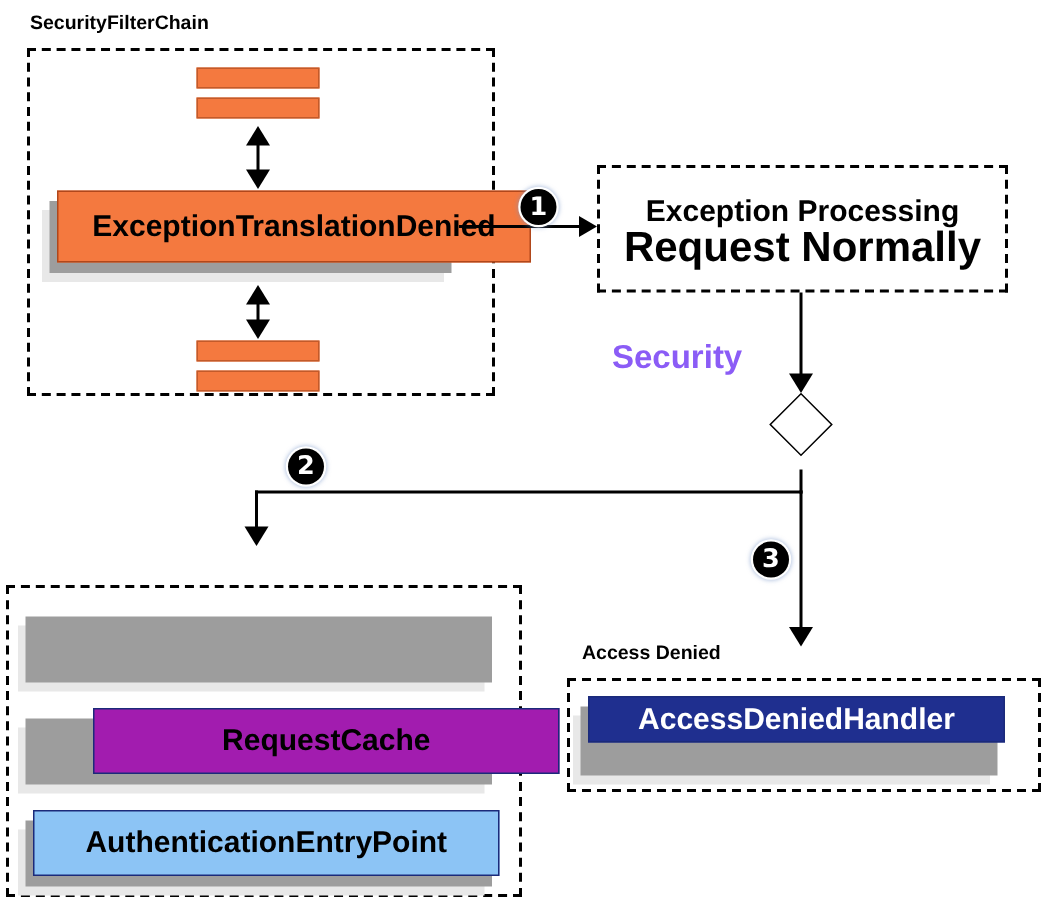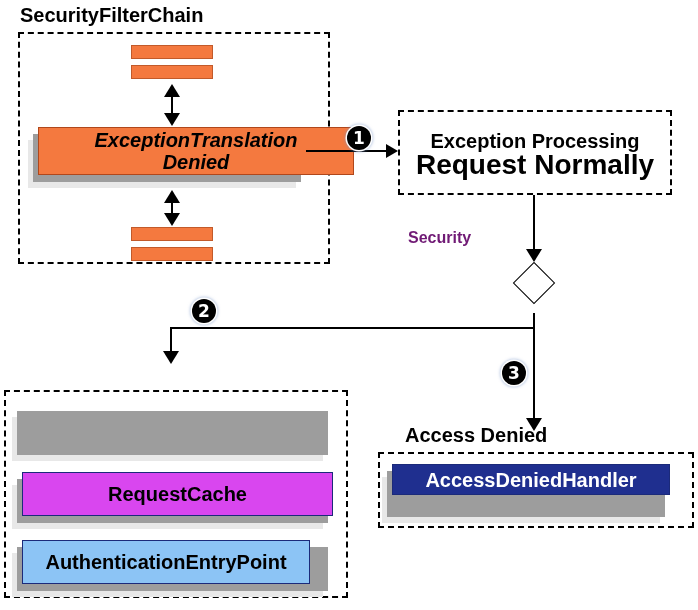--- a/index.html
+++ b/index.html
@@ -17,21 +17,21 @@
     height: 610px;
     background: #ffffff;
     overflow: hidden;
   }
 
   
   .abs { position: absolute; box-sizing: border-box; }
 
   
   .group-title {
-    font-size: 20px;
+    font-size: 13px;
     font-weight: bold;
     color: #000000;
     white-space: nowrap;
     line-height: 22px;
   }
 
   
   .dashed-box {
     border: 2px dashed #000000;
     background: transparent;
@@ -45,21 +45,21 @@
     justify-content: center;
     text-align: center;
     font-size: 20px;
     font-weight: bold;
     line-height: 22px;
     color: #000000;
     z-index: 3;
   }
   .comp.orange { background: #F4793F; border-color: #b0471b; }
   .comp.blue   { background: #8CC4F5; }
-  .comp.gray   { background: #d946ef; }
+  .comp.gray   { background: #a21caf; margin-left: 40px; }
   .comp.navy   { background: #1F2F8F; color: #ffffff; }
 
   .shadow-dark  { background: #9d9d9d; z-index: 2; }
   .shadow-light { background: #e8e8e8; z-index: 1; }
 
   
   .slat {
     background: #F4793F;
     border: 1px solid #c25a2a;
     z-index: 3;
@@ -113,23 +113,23 @@
     align-items: center;
     justify-content: center;
     line-height: 1;
     box-shadow: 0 0 0 1.5px #ffffff, 0 0 3px 2px rgba(120,150,200,0.55);
     z-index: 6;
     font-family: "DejaVu Sans", sans-serif;
   }
 
   
   .edge-label {
-    font-size: 16px;
-    font-weight: bold;
-    color: #701a75;
+    font-size: 22px;
+    font-weight: bold;
+    color: #8b5cf6;
     line-height: 21px;
     text-align: left;
     white-space: pre-line;
     z-index: 6;
   }
 </style>
 </head>
 <body>
 
 <div id="canvas">
@@ -140,21 +140,21 @@
 
   <div class="abs slat" style="left:131px; top:45px; width:82px; height:14px;"></div>
   <div class="abs slat" style="left:131px; top:65px; width:82px; height:14px;"></div>
 
   <div class="abs arrow-up" style="left:164px; top:84px;"></div>
   <div class="abs line-v" style="left:171px; top:94px; height:22px;"></div>
   <div class="abs arrow-down" style="left:164px; top:113px;"></div>
 
   <div class="abs shadow-light" style="left:28px; top:140px; width:268px; height:48px;"></div>
   <div class="abs shadow-dark" style="left:33px; top:134px; width:268px; height:48px;"></div>
-  <div class="abs comp orange" style="left:38px; top:127px; width:316px; height:48px; flex-direction:column;font-style:italic;">
+  <div class="abs comp orange" style="left:38px; top:127px; width:316px; height:48px; ">
     <span>ExceptionTranslation</span>
     <span>Denied</span>
   </div>
 
   <div class="abs arrow-up" style="left:164px; top:190px;"></div>
   <div class="abs line-v" style="left:171px; top:200px; height:16px;"></div>
   <div class="abs arrow-down" style="left:164px; top:213px;"></div>
 
   <div class="abs slat" style="left:131px; top:227px; width:82px; height:14px;"></div>
   <div class="abs slat" style="left:131px; top:247px; width:82px; height:14px;"></div>
@@ -193,25 +193,25 @@
   <div class="abs shadow-dark" style="left:17px; top:411px; width:311px; height:44px;"></div>
 
   <div class="abs shadow-light" style="left:12px; top:485px; width:311px; height:44px;"></div>
   <div class="abs shadow-dark" style="left:17px; top:479px; width:311px; height:44px;"></div>
   <div class="abs comp gray" style="left:22px; top:472px; width:311px; height:44px;">
     <span>RequestCache</span>
   </div>
 
   <div class="abs shadow-light" style="left:12px; top:553px; width:311px; height:44px;"></div>
   <div class="abs shadow-dark" style="left:17px; top:547px; width:311px; height:44px;"></div>
-  <div class="abs comp blue" style="left:22px; top:540px; width:288px; height:44px;">
+  <div class="abs comp blue" style="left:22px; top:540px; width:311px; height:44px;">
     <span>AuthenticationEntryPoint</span>
   </div>
 
-  <div class="abs group-title" style="left:388px; top:424px;margin-left:17px;">Access Denied</div>
+  <div class="abs group-title" style="left:388px; top:424px;">Access Denied</div>
 
   <div class="abs dashed-box" style="left:378px; top:452px; width:316px; height:76px;"></div>
 
   <div class="abs shadow-light" style="left:382px; top:477px; width:278px; height:46px;"></div>
   <div class="abs shadow-dark" style="left:387px; top:471px; width:278px; height:46px;"></div>
   <div class="abs comp navy" style="left:392px; top:464px; width:278px; height:31px;">
     <span>AccessDeniedHandler</span>
   </div>
 
 </div>

